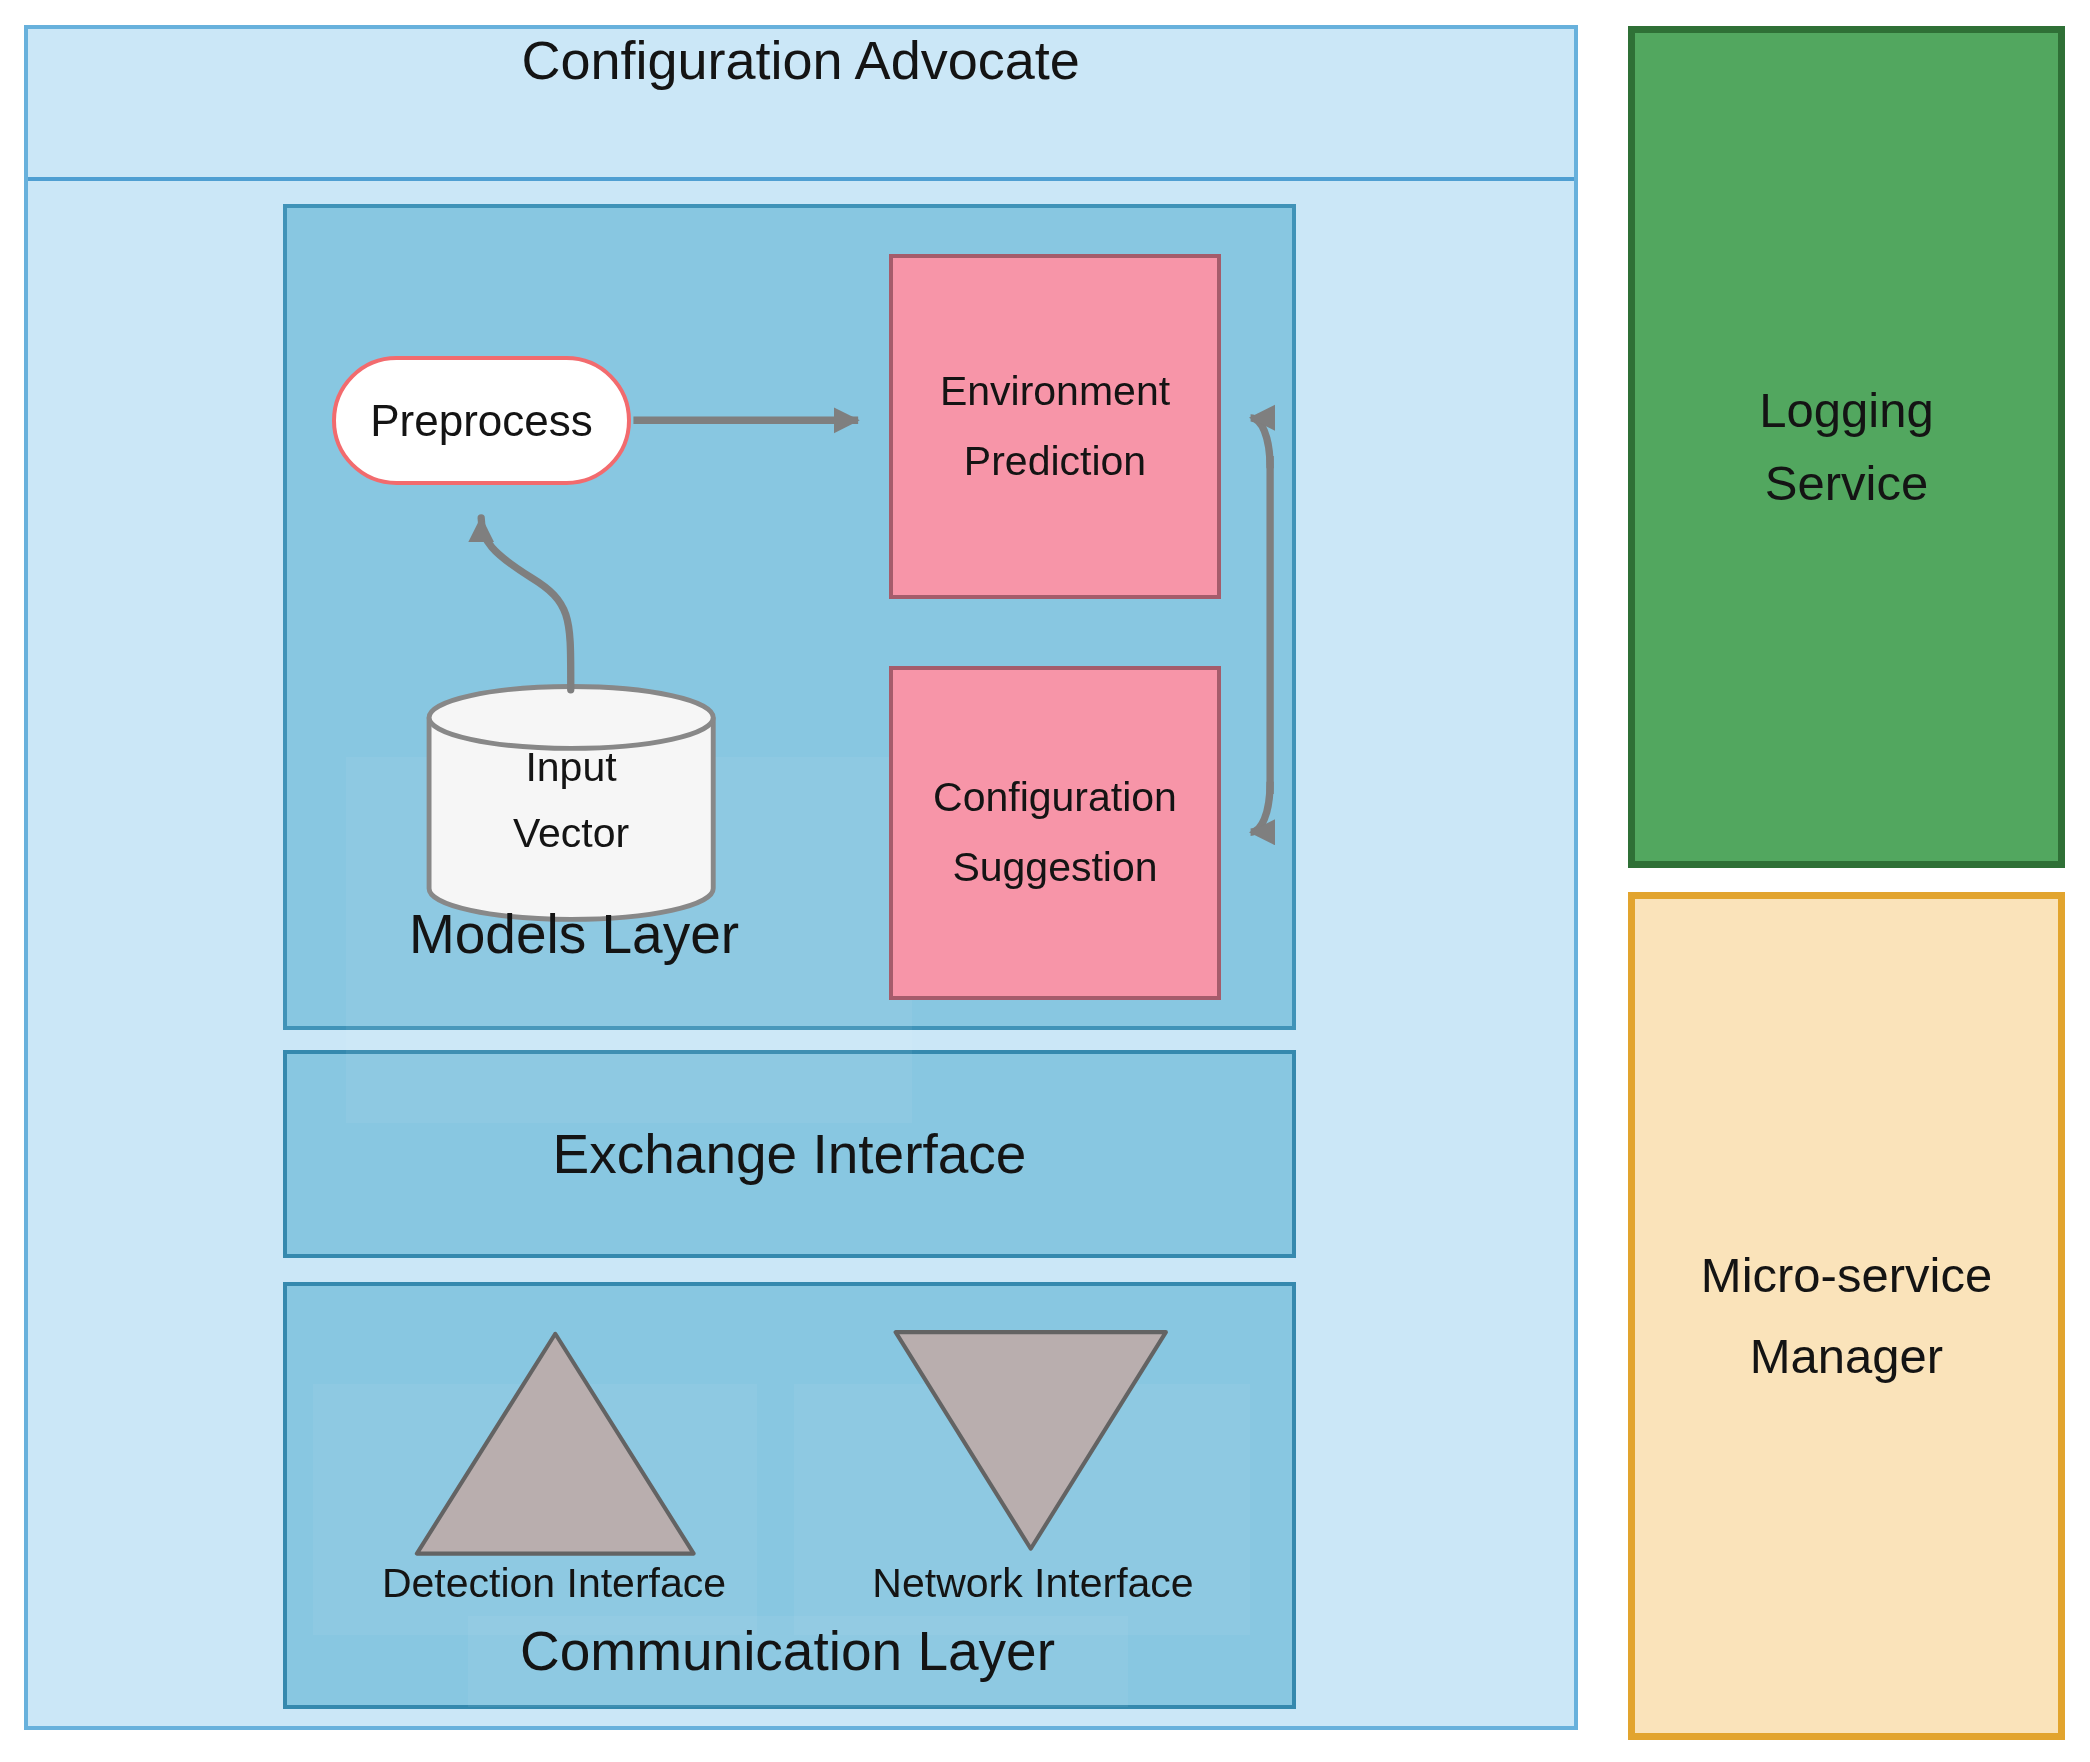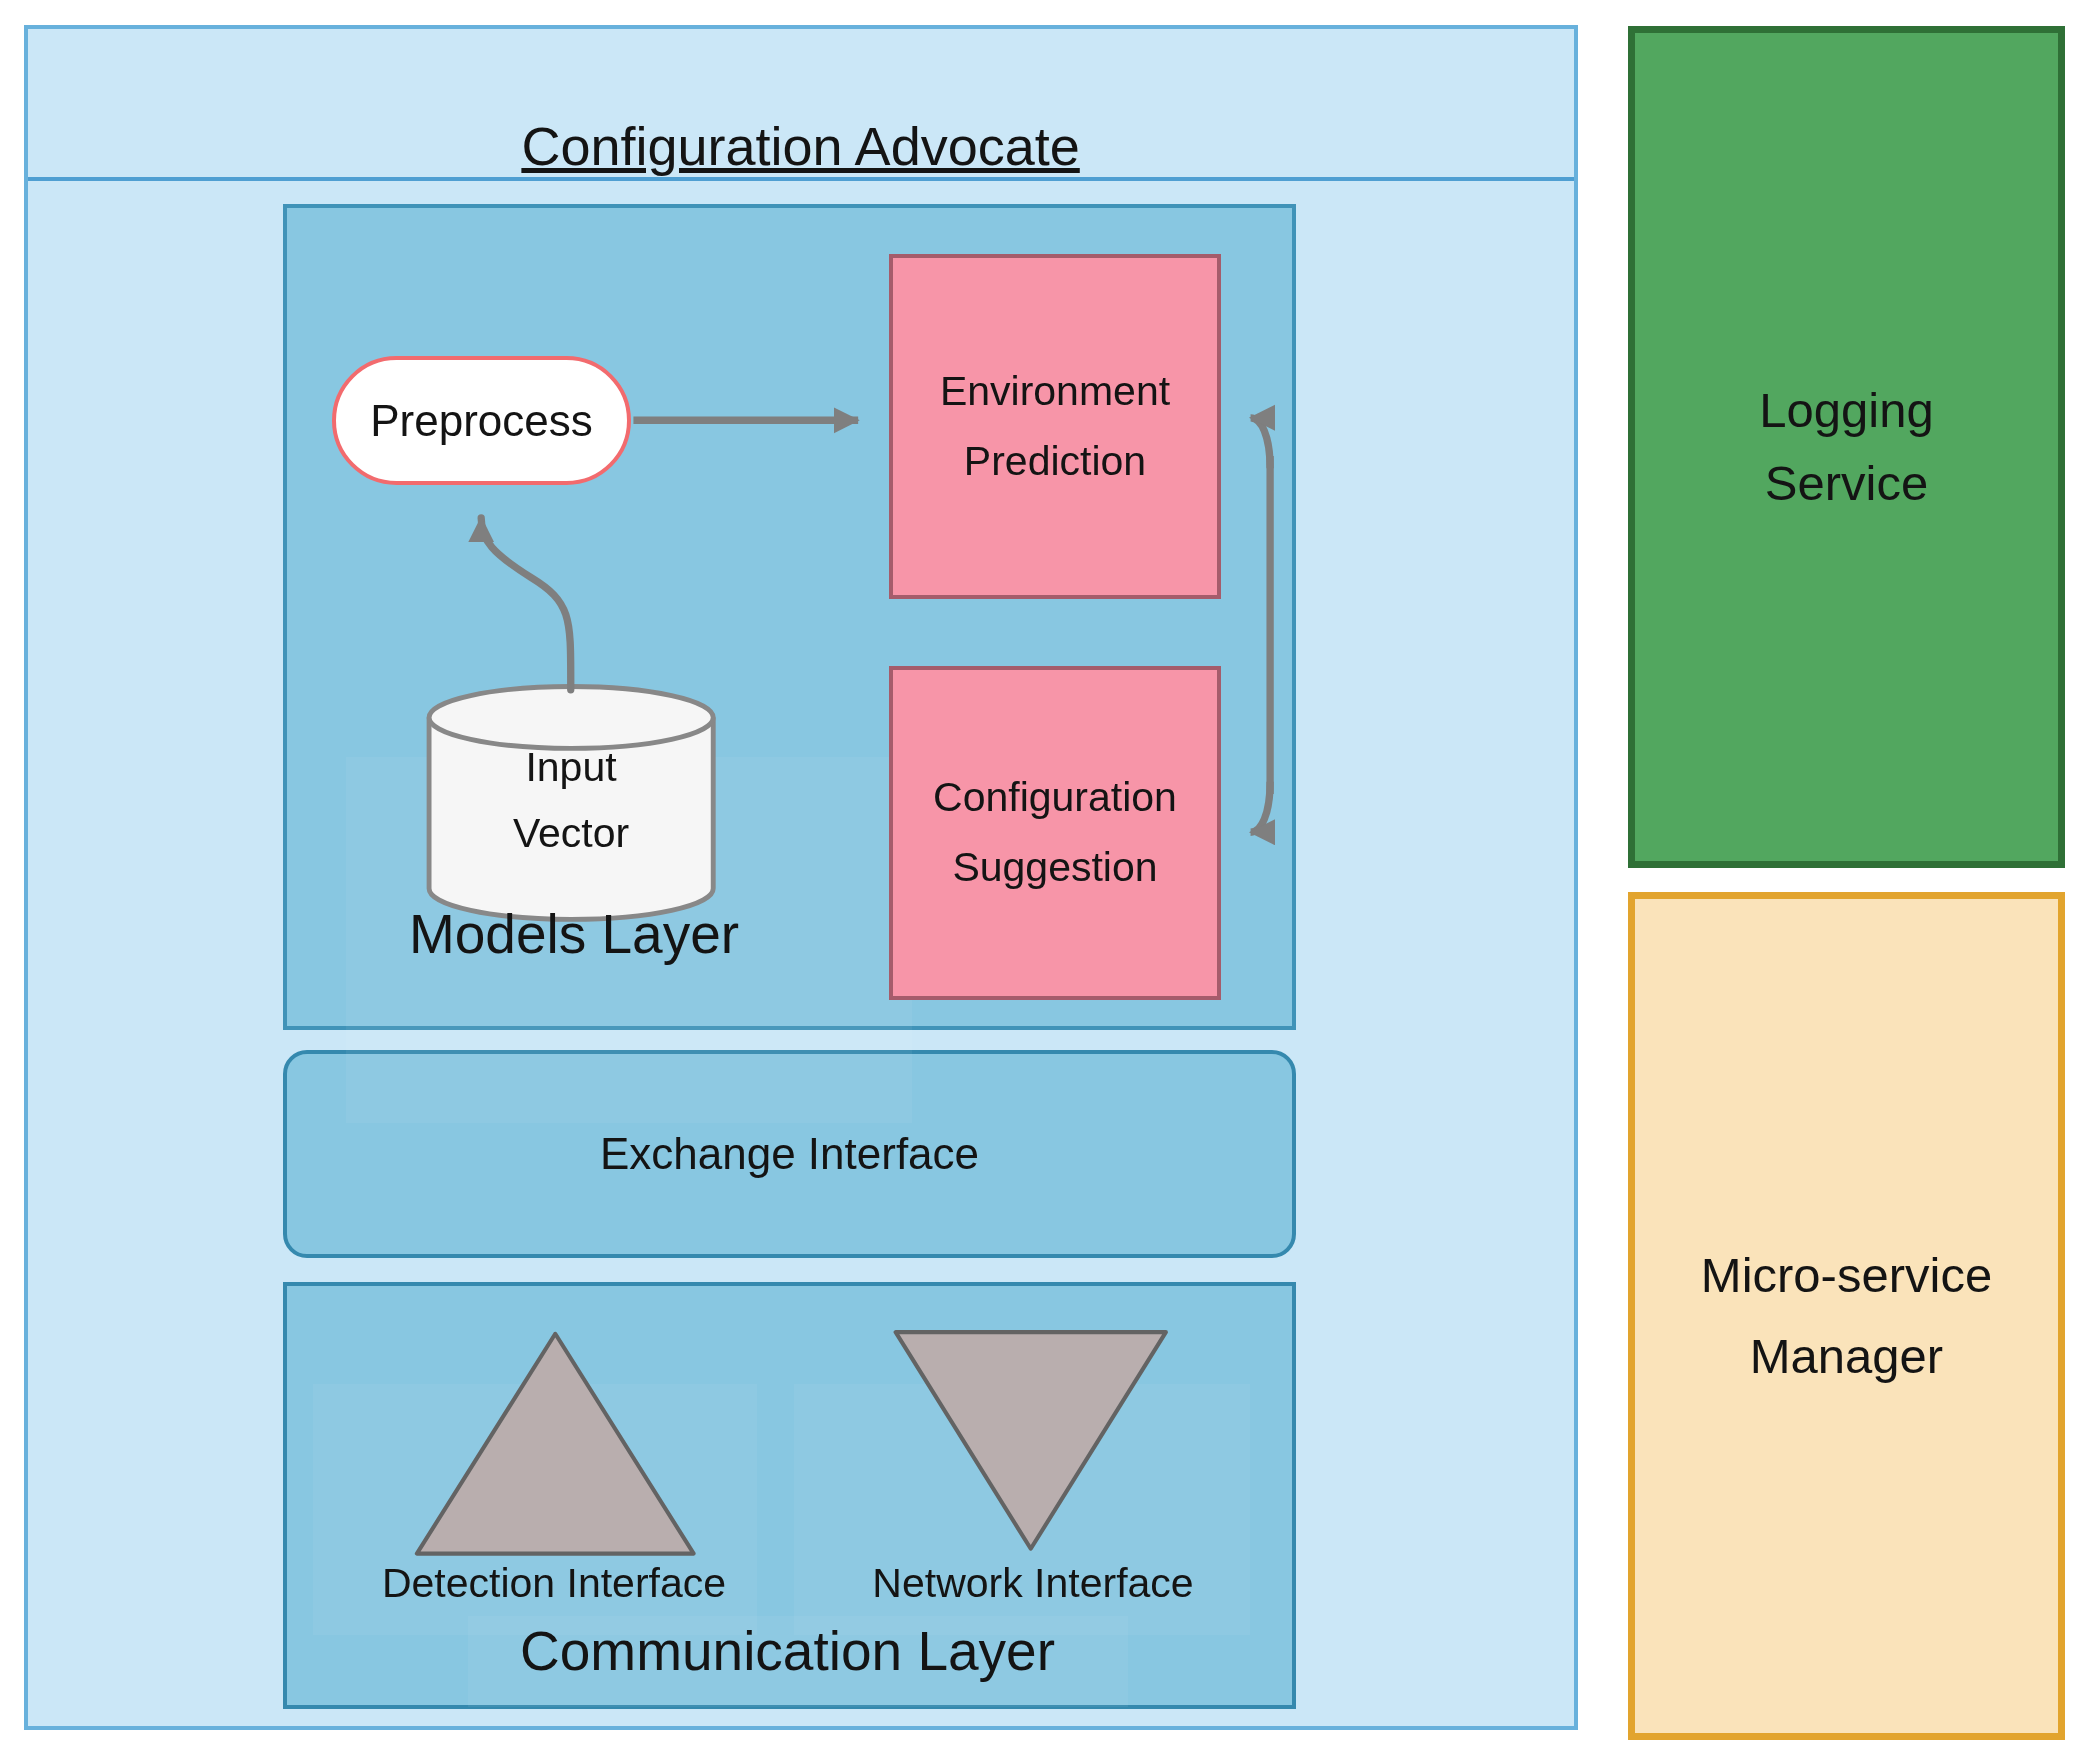--- a/index.html
+++ b/index.html
@@ -17,36 +17,35 @@
   
   .container-box {
     left: 23.6px; top: 25px; width: 1554px; height: 1705px;
     background: #cbe7f7;
     border: 4.9px solid #68b1dc;
     z-index: 1;
   }
   .title-bar {
     position: absolute; left: 0; top: 0; right: 0; height: 148px;
     border-bottom: 4.9px solid #4f9fd2;
-    display: flex; align-items: flex-end; justify-content: center;
+    display: flex; align-items: flex-start; justify-content: center;
     font-size: 54px;
-    text-decoration: underline;
   }
 
   
   .layer-box {
     background: #88c7e1;
     border: 4.9px solid #4093b8;
     z-index: 2;
   }
   .models-box   { left: 283px; top: 204px;  width: 1013px; height: 826px; }
   .exchange-box { left: 283px; top: 1050px; width: 1013px; height: 208px;
                   border-color: #3589ae;
                   display: flex; align-items: center; justify-content: center;
-                  font-size: 44px; border-radius: 24px; }
+                  font-size: 55px; }
   .comm-box     { left: 283px; top: 1282px; width: 1013px; height: 427px;
                   border-color: #3589ae; }
 
   
   .pink-node {
     background: #f795a8;
     border: 4.1px solid #a55c6b;
     display: flex; flex-direction: column;
     align-items: center; justify-content: center;
     text-align: center;

